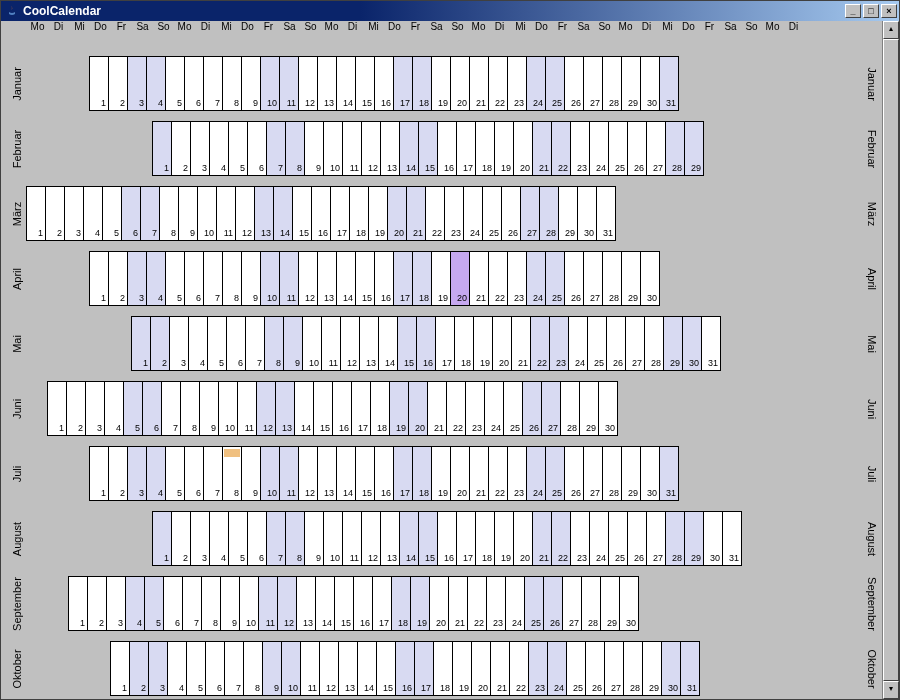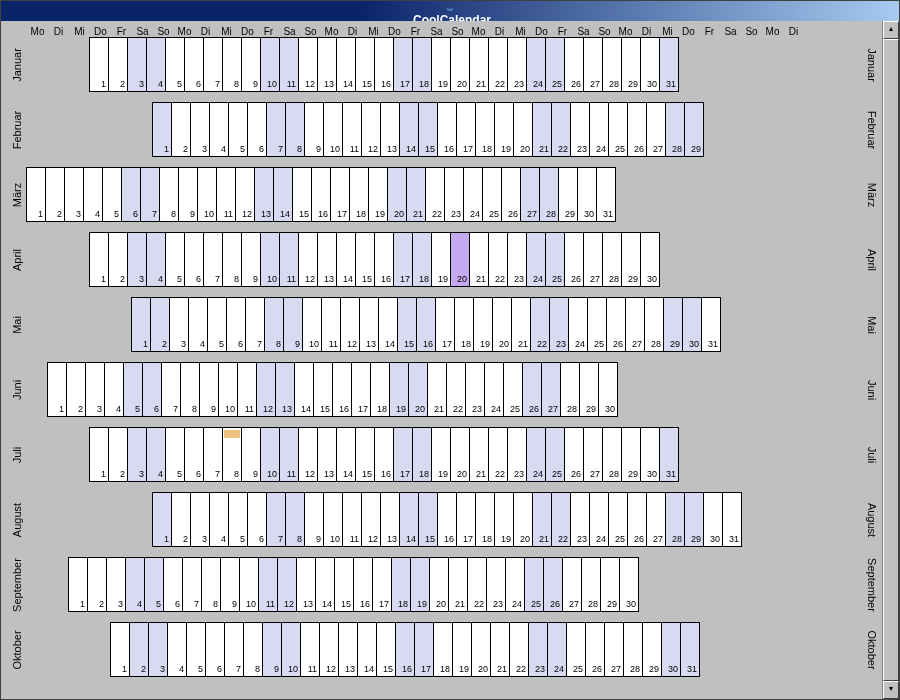--- a/index.html
+++ b/index.html
@@ -21,21 +21,20 @@
   }
   .titlebar {
     height: 20px;
     background: linear-gradient(to right, #0a246a 0%, #0a246a 40%, #a6caf0 100%);
     color: #fff;
     display: flex;
     align-items: center;
     font-size: 12px;
     font-weight: bold;
     padding-left: 4px;
-    flex-direction: column;
   }
   .titlebar .java-icon {
     width: 14px;
     height: 14px;
     margin-right: 4px;
     display: flex;
     align-items: center;
     justify-content: center;
   }
   .titlebar .title-text {
@@ -93,22 +92,22 @@
     border-bottom-color: #404040;
   }
   .calendar-area {
     flex: 1;
     overflow: hidden;
     position: relative;
   }
   .weekday-header {
     display: flex;
     padding-left: 26px;
-    height: 16px;
-    align-items: flex-end;
+    height: 35px;
+    align-items: flex-start;
     font-size: 10px;
     color: #000;
   }
   .weekday-header span {
     width: 21px;
     text-align: center;
   }
   .months {
     padding-left: 6px;
   }

